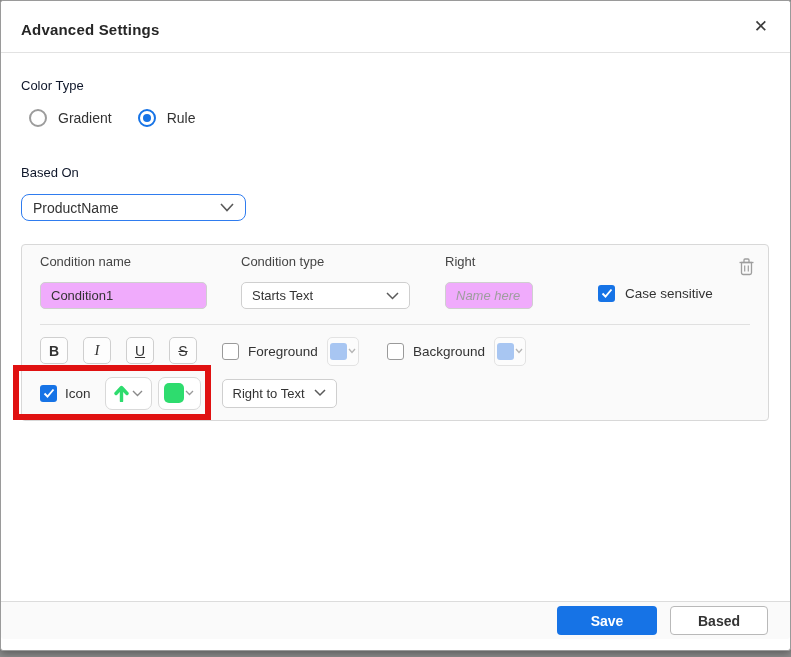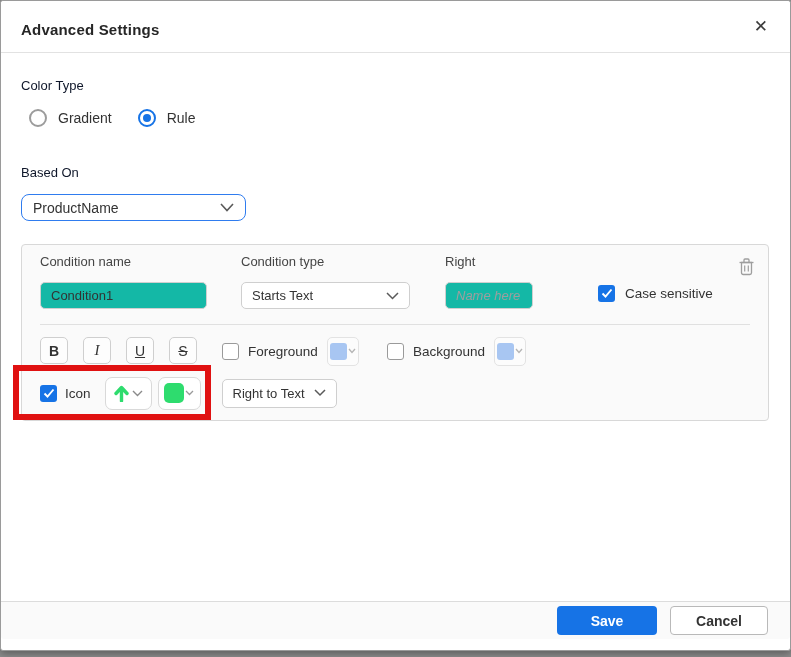--- a/index.html
+++ b/index.html
@@ -26,21 +26,21 @@
   .radio-item { display:flex; align-items:center; gap:11px;justify-content:space-between; }
   .radio { width:18px; height:18px; border-radius:50%; border:2px solid #9c9c9c; background:#fff; display:flex; align-items:center; justify-content:center; }
   .radio .dot { width:8px; height:8px; border-radius:50%; background:transparent; }
   .radio-label { font-size:14px; color:#333; }
   
   .select { position:absolute; display:flex; align-items:center; justify-content:space-between; background:#fff; border:1px solid #c9c9c9; border-radius:8px; padding:0 11px; font-size:14px; color:#333; cursor:pointer; }
   .select-based { left:20px; top:193px; width:225px; height:27px; }
   
   .panel { position:absolute; left:20px; top:243px; width:748px; height:177px; background:#fafafa; border:1px solid #d8d8d8; border-radius:4px; }
   .panel .field-lbl { position:absolute; font-size:13px; color:#454545; }
-  .txt { position:absolute; height:27px; border:1px solid #cfcfcf; border-radius:5px; background:#14b8a6; font-family:"Liberation Sans", sans-serif; font-size:13px; color:#333; padding:0 10px; outline:none; }
+  .txt { position:absolute; height:27px; border:1px solid #cfcfcf; border-radius:5px; background:#f0abfc; font-family:"Liberation Sans", sans-serif; font-size:13px; color:#333; padding:0 10px; outline:none; }
   .txt::placeholder { font-style:italic; color:#9e9e9e; }
   .dd { display:flex; align-items:center; justify-content:space-between; background:#fff; border:1px solid #cfcfcf; border-radius:5px; padding:0 10px; font-size:13px; color:#333; cursor:pointer; }
   .chk { width:17px; height:17px; border:1px solid #9a9a9a; border-radius:3px; background:#fff; display:flex; align-items:center; justify-content:center; flex:0 0 auto; cursor:pointer; }
   .chk.on { border:none; }
   .divider { position:absolute; left:18px; right:18px; top:79px; border-top:1px solid #e0e0e0; }
   .trash { position:absolute; right:13px; top:12px; cursor:pointer; }
   
   .fmt-row { position:absolute; left:18px; top:92px; display:flex; gap:15px; }
   .fmt-btn { width:28px; height:27px; border:1px solid #cfcfcf; border-radius:5px; background:#fdfdfd; display:flex; align-items:center; justify-content:center; font-size:14px; color:#333; cursor:pointer; }
   .fmt-b { font-weight:bold; }
@@ -200,18 +200,18 @@
           <polyline points="1,1 6,6 11,1" fill="none" stroke="#5a5a5a" stroke-width="1.5"></polyline>
         </svg>
       </span>
     </div>
 
   </div>
 
 
   <div class="footer">
     <div class="btn btn-save" style="background: rgb(22, 115, 230);">Save</div>
-    <div class="btn btn-cancel">Cancel</div>
+    <div class="btn btn-cancel">Based</div>
   </div>
 
   <div class="annotation" style="border-color: rgb(224, 17, 17);"></div>
 
 </div>
 
 </body></html>

